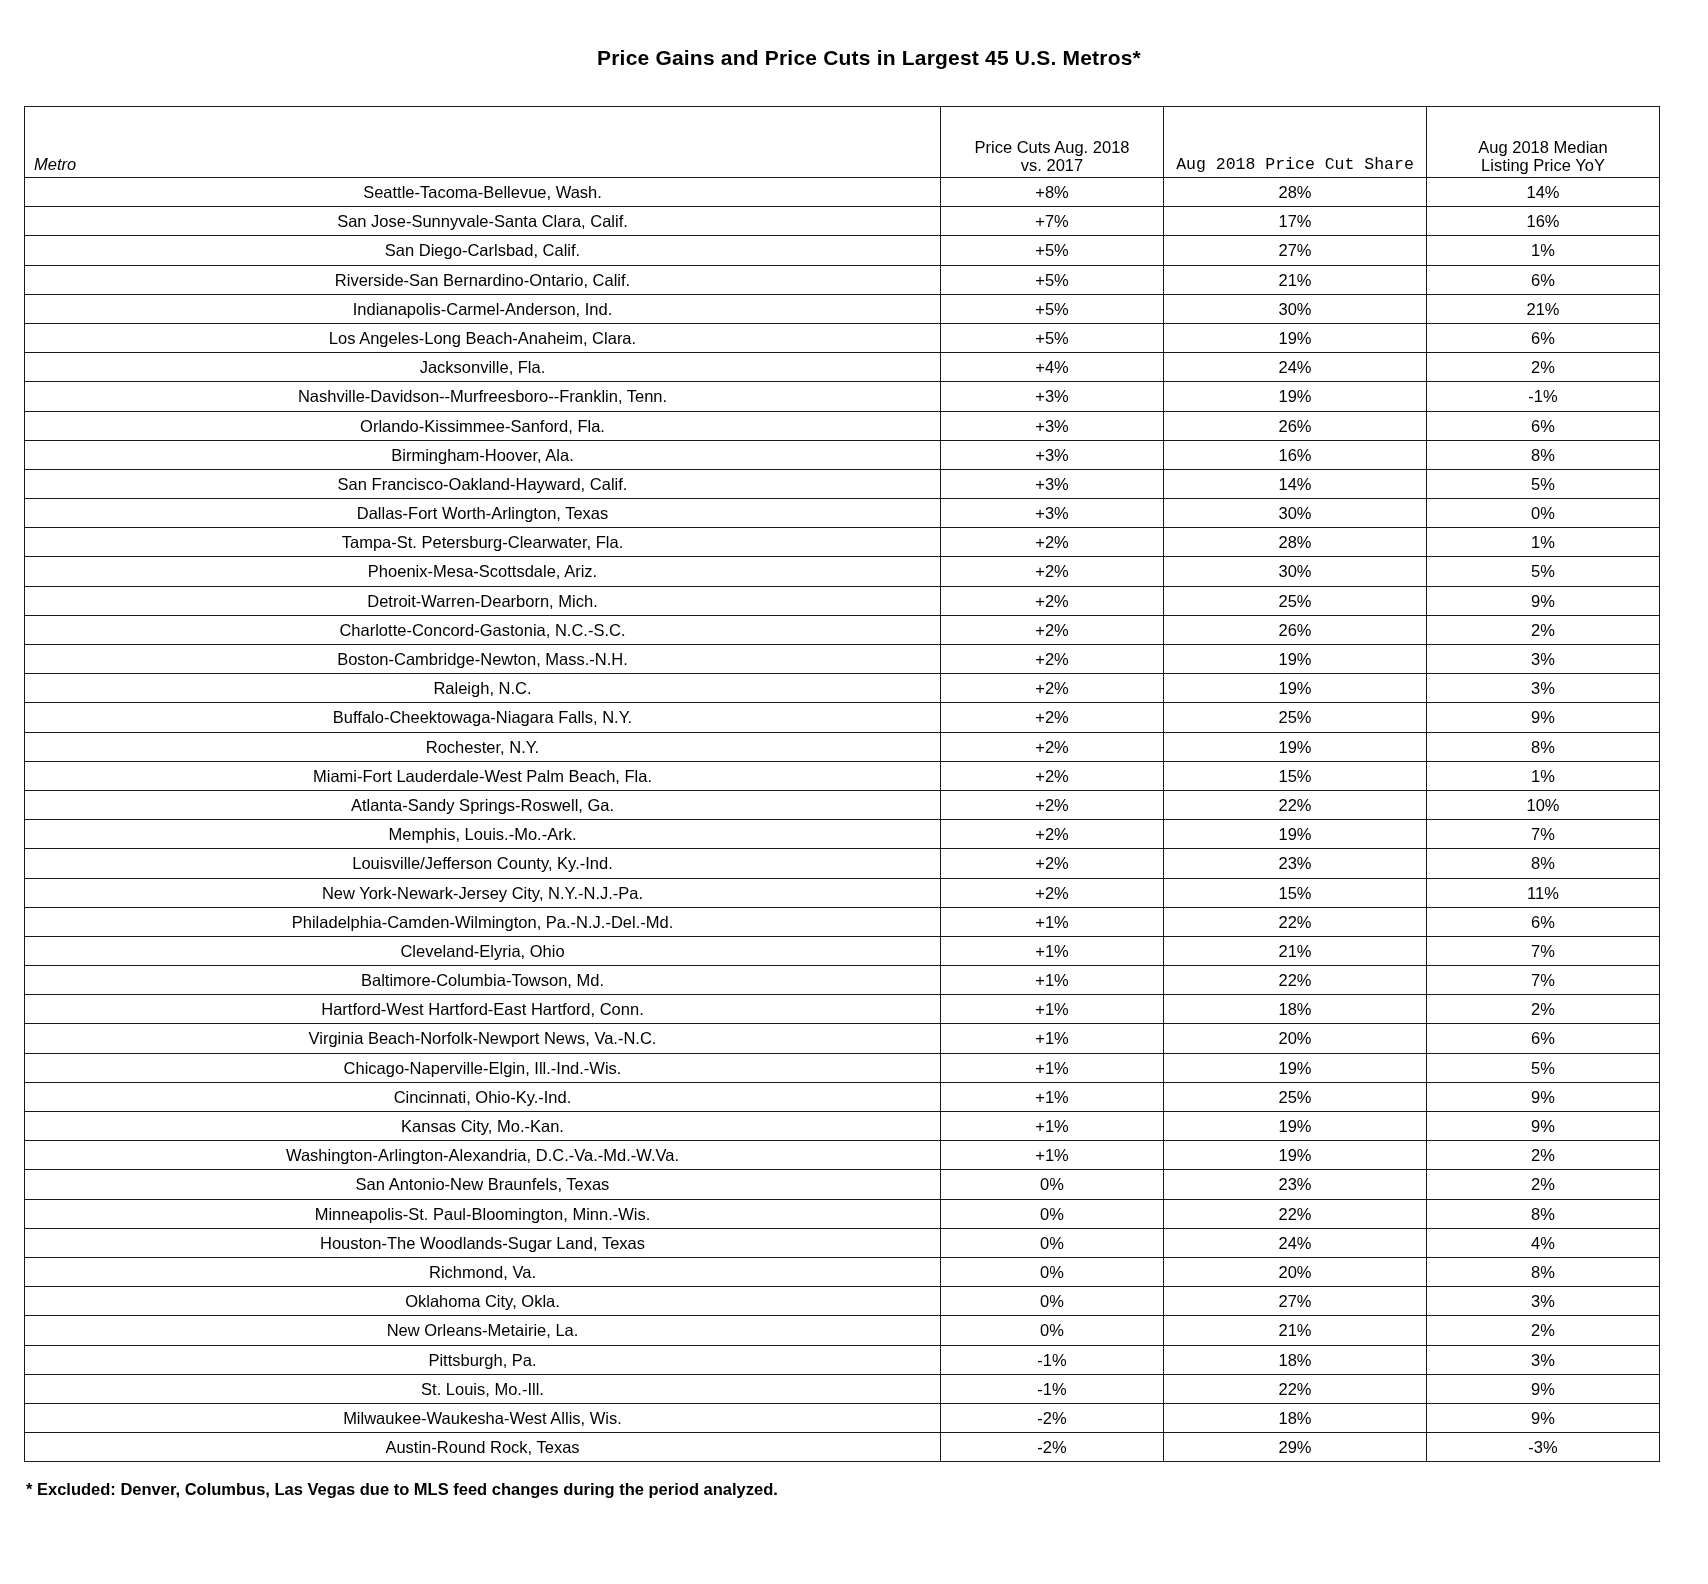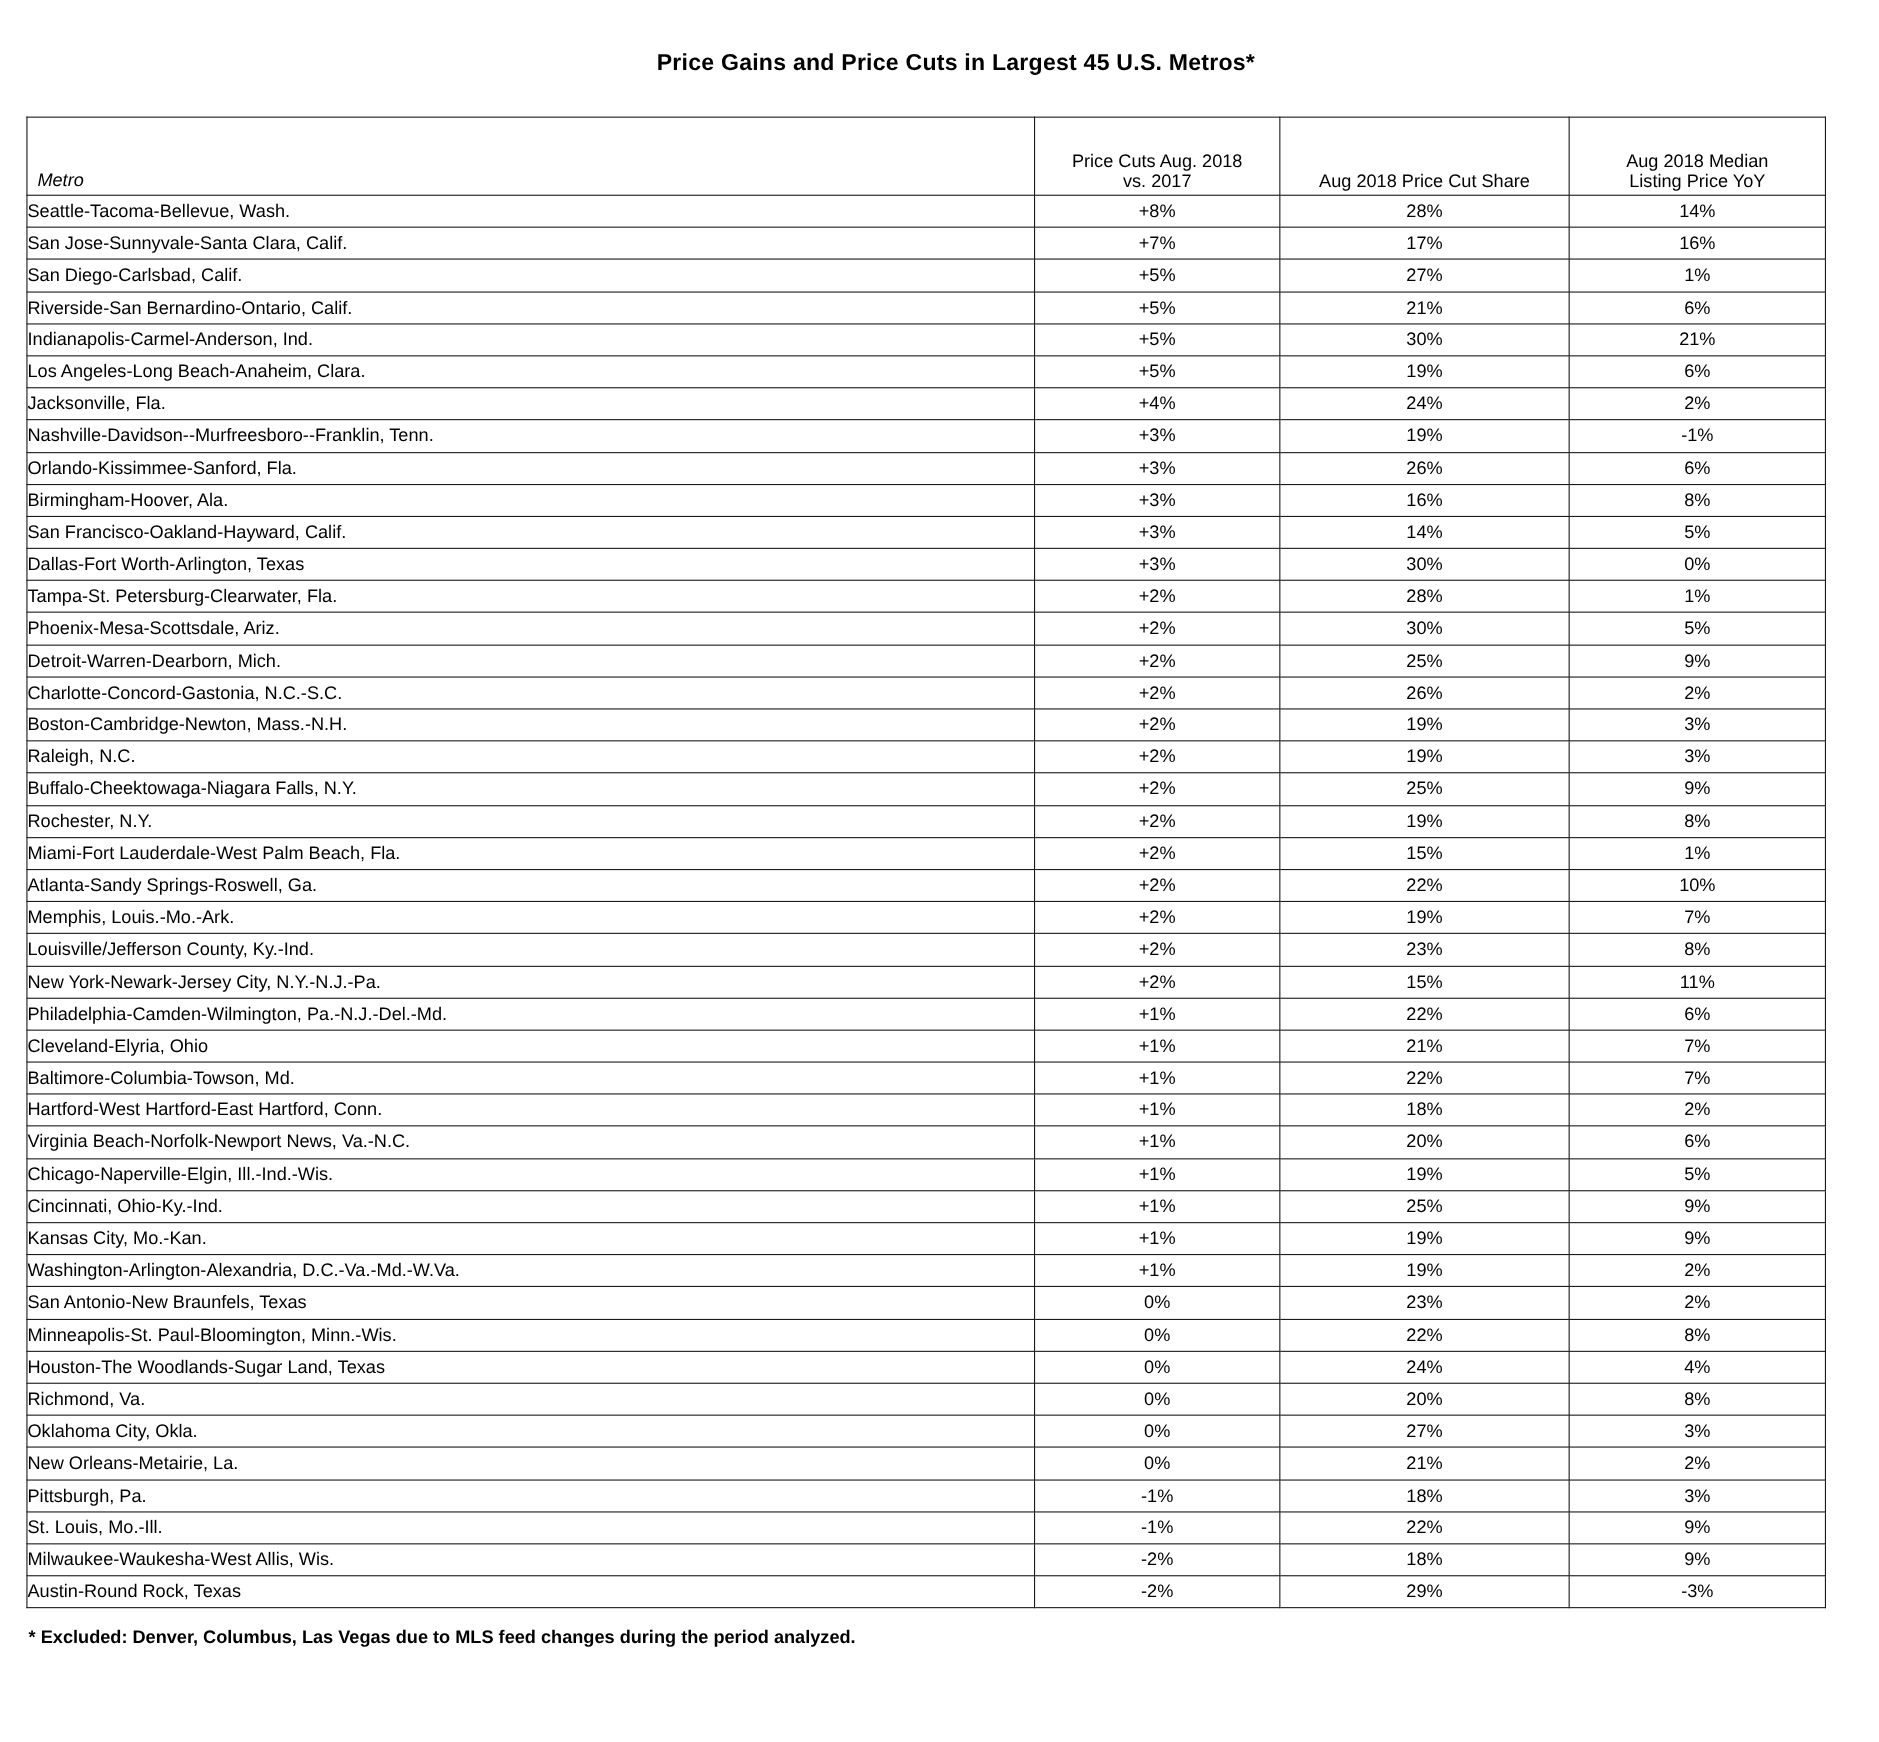--- a/index.html
+++ b/index.html
@@ -53,25 +53,25 @@
   }
   th.col-metro {
     width: 906px;
     text-align: left !important;
     font-weight: bold;
     padding-left: 9px !important;
     padding-bottom: 4px !important;
     font-style: italic;
   }
   th.col-cuts { width: 222px; }
-  th.col-share { width: 262px; }
+  th.col-share { width: 262px; font-family: Liberation Mono, monospace; }
   th.col-yoy { width: 232px; }
   .hdr-line { display: block; }
   td.metro-name {
-    text-align: left;
+    text-align: center;
     padding-left: 9px;
     white-space: nowrap;
     overflow: hidden;
   }
   td.num {
     text-align: center;
   }
   .footnote {
     font-size: 16.5px;
     font-weight: bold;

